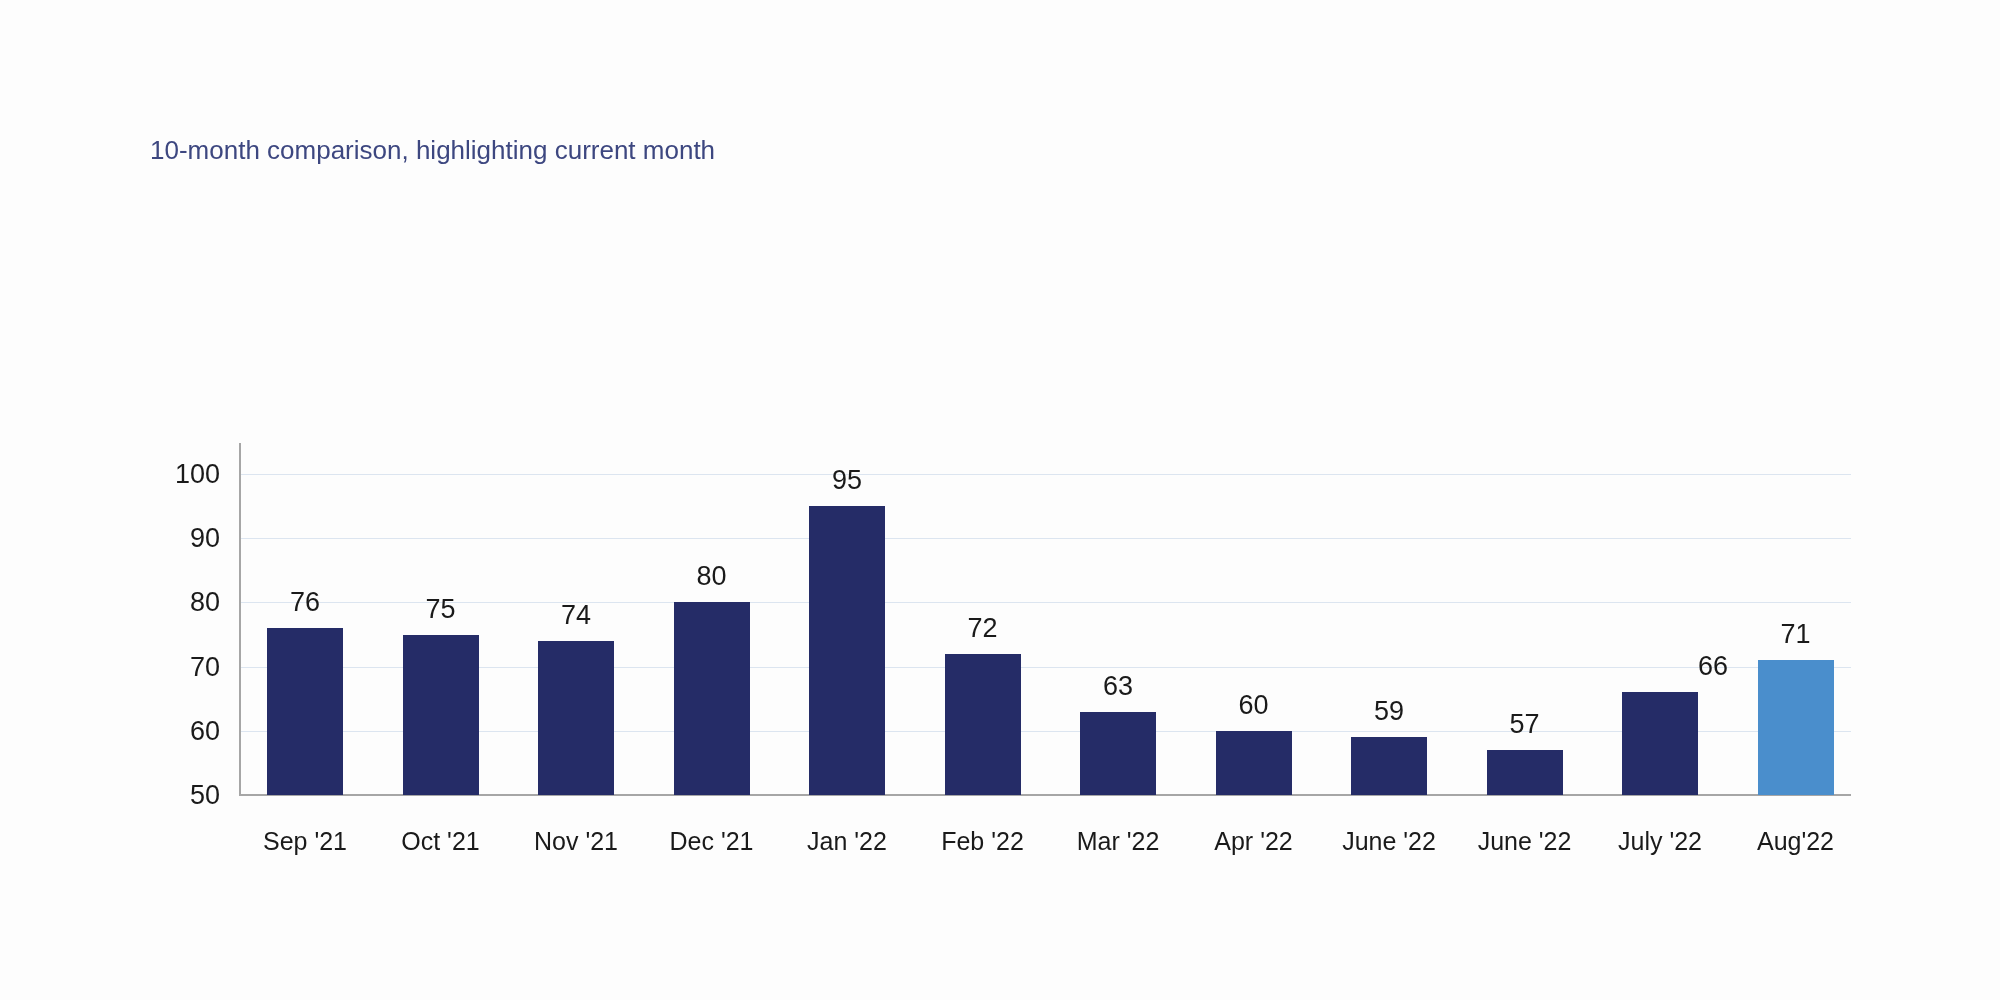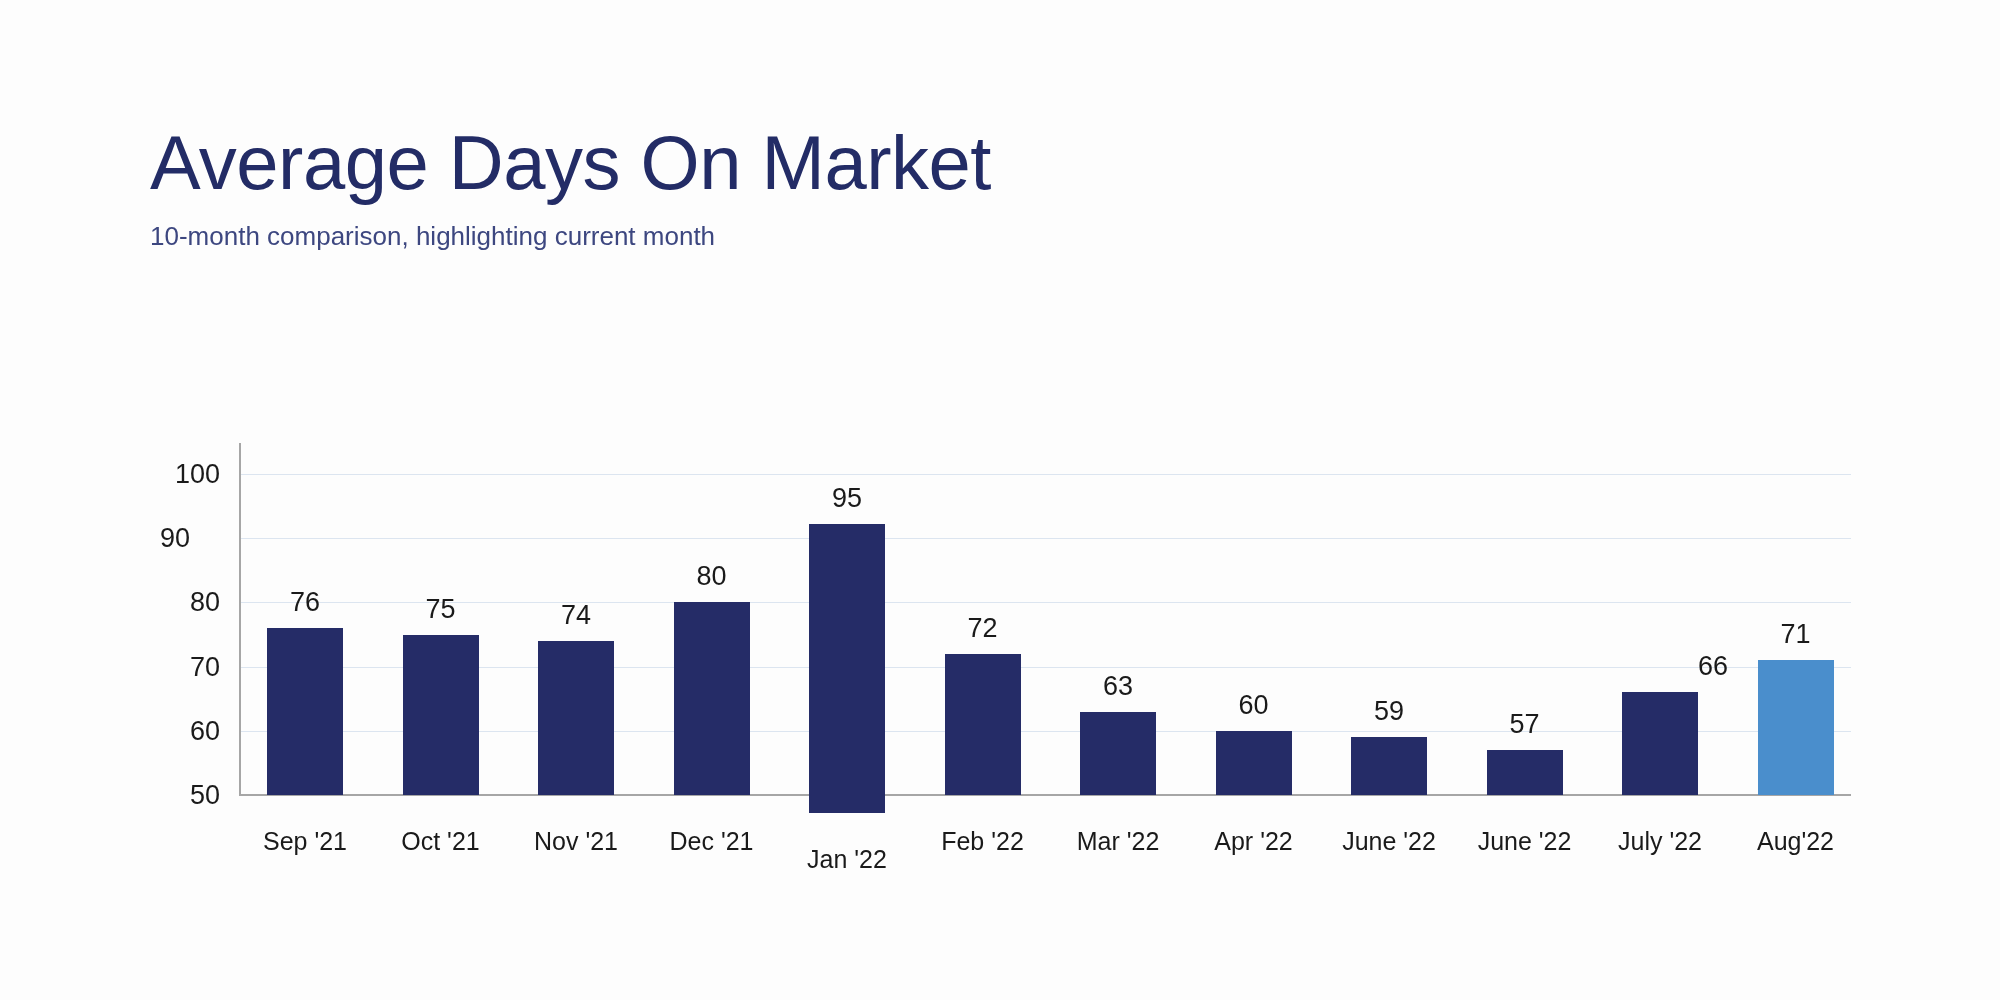--- a/index.html
+++ b/index.html
@@ -124,40 +124,39 @@
     line-height: 30px;
     color: #1a1a1a;
     top: 826px;
     white-space: nowrap;
   }
 </style>
 </head>
 <body>
 
 <div id="header">
-  <div id="chart-title">Average Days On Market</div>
   <div id="chart-subtitle">10-month comparison, highlighting current month</div>
 </div>
 
 <div id="chart-area">
   <div id="gridlines">
       <div class="gridline" style="top: 730.8px;"></div>
       <div class="gridline" style="top: 666.6px;"></div>
       <div class="gridline" style="top: 602.4px;"></div>
       <div class="gridline" style="top: 538.2px;"></div>
       <div class="gridline" style="top: 474px;"></div>
     </div>
   <div id="axis-line-y"></div>
   <div id="axis-line-x"></div>
   <div id="y-axis-labels">
       <div class="y-tick-label" style="top: 782px;">50</div>
       <div class="y-tick-label" style="top: 717.8px;">60</div>
       <div class="y-tick-label" style="top: 653.6px;">70</div>
       <div class="y-tick-label" style="top: 589.4px;">80</div>
-      <div class="y-tick-label" style="top: 525.2px; text-align: center;">90</div>
+      <div class="y-tick-label" style="top: 525.2px;">90</div>
       <div class="y-tick-label" style="top: 461px;">100</div>
     </div>
   <div id="bars">
       <div class="bar-group" style="left: 267px; top: 0px; height: 1000px;">
         <div class="bar series-default" style="top: 628.08px; height: 166.92px; bottom: auto;"></div>
         <div class="bar-value" style="top: 588.08px;">76</div>
         <div class="x-tick-label">Sep '21</div>
       </div>
       <div class="bar-group" style="left: 402.5px; top: 0px; height: 888px;">
         <div class="bar series-default" style="top: 634.5px; height: 160.5px; bottom: auto;"></div>
@@ -167,21 +166,21 @@
       <div class="bar-group" style="left: 538px; top: 0px; height: 954px;">
         <div class="bar series-default" style="top: 640.92px; height: 154.08px; bottom: auto;"></div>
         <div class="bar-value" style="top: 600.92px;">74</div>
         <div class="x-tick-label">Nov '21</div>
       </div>
       <div class="bar-group" style="left: 673.5px; top: 0px; height: 1000px;">
         <div class="bar series-default" style="top: 602.4px; height: 192.6px; bottom: auto;"></div>
         <div class="bar-value" style="top: 562.4px;">80</div>
         <div class="x-tick-label">Dec '21</div>
       </div>
-      <div class="bar-group" style="left: 809px; top: 0px; height: 857px; margin-top: 18px;">
+      <div class="bar-group" style="left: 809px; top: 0px; height: 857px;">
         <div class="bar series-default" style="top: 506.1px; height: 288.9px; bottom: auto;"></div>
         <div class="bar-value" style="top: 466.1px;">95</div>
         <div class="x-tick-label">Jan '22</div>
       </div>
       <div class="bar-group" style="left: 944.5px; top: 0px; height: 1000px;">
         <div class="bar series-default" style="top: 653.76px; height: 141.24px; bottom: auto;"></div>
         <div class="bar-value" style="top: 613.76px;">72</div>
         <div class="x-tick-label">Feb '22</div>
       </div>
       <div class="bar-group" style="left: 1080px; top: 0px; height: 800px;">

